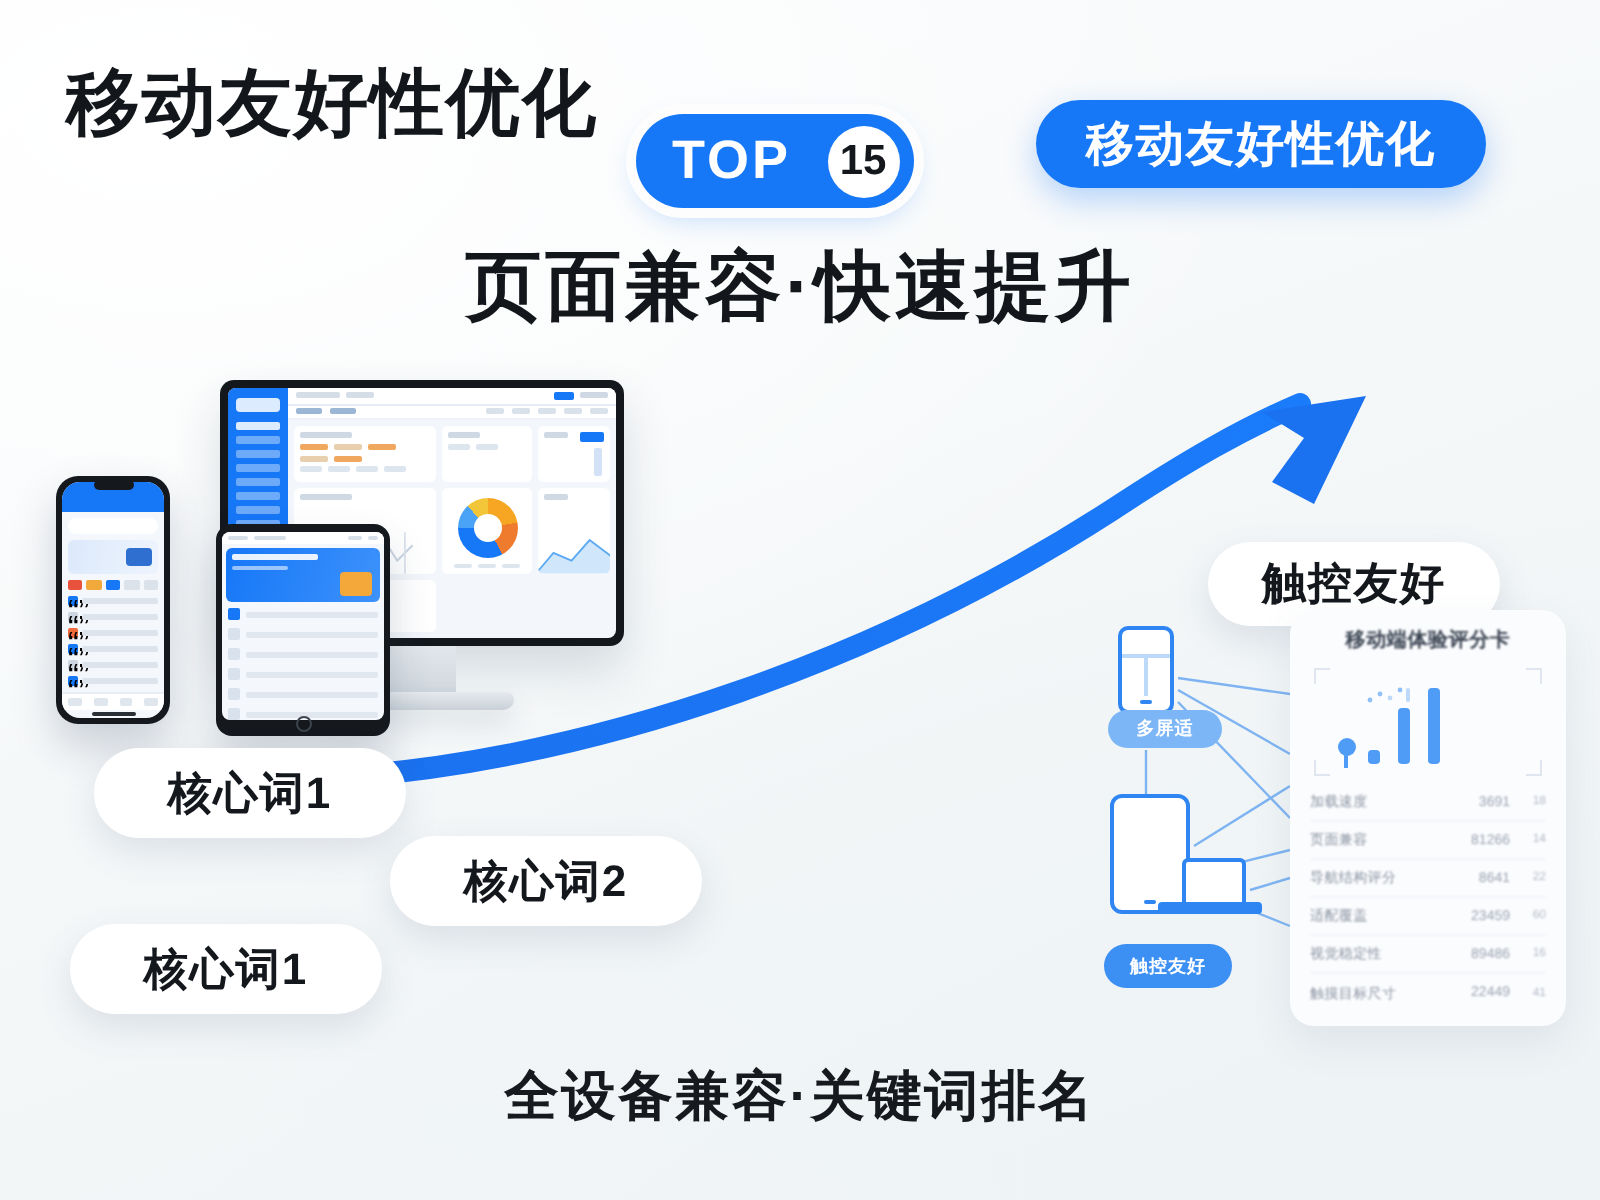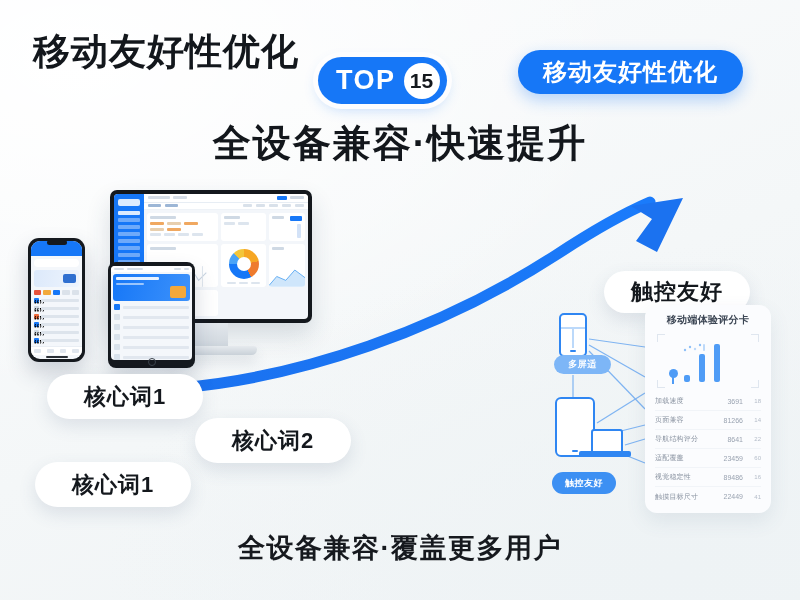--- a/index.html
+++ b/index.html
@@ -17,21 +17,21 @@
   
   .hdr-title {
     position:absolute; left:33px; top:27px;
     font-size:37px; font-weight:bold; color:#13171c;
     letter-spacing:1px; white-space:nowrap;
   }
   .top-badge {
     position:absolute; left:318px; top:57px;
     height:47px; padding:0 7px 0 18px;
     background:#1677f7; border-radius:24px;
-    display:flex; align-items:center; gap:8px;
+    display:flex; align-items:center; gap:18px;
     box-shadow:0 0 0 5px #fdfdfe, 0 5px 14px rgba(22,119,247,.26);
   }
   .top-badge .tb-word {
     color:#fff; font-size:27px; font-weight:bold; letter-spacing:1.5px;
     line-height:1;
   }
   .top-badge .tb-num {
     width:36px; height:36px; border-radius:50%;
     background:#fff; color:#14181d; font-size:21px; font-weight:bold;
     display:flex; align-items:center; justify-content:center; line-height:1;
@@ -167,21 +167,21 @@
   .d-pill {
     position:absolute; border-radius:14px; background:#4b9af5;
     color:#fff; font-size:9px; font-weight:bold; letter-spacing:.5px;
     display:flex; align-items:center; justify-content:center;
     filter:blur(.35px);
   }
   #d-pill-multi { left:9px;  top:50px; width:57px; height:19px; background:#7db6f7; }
   #d-pill-touch { left:7px;  top:167px; width:64px; height:22px; background:#3d90f3; }
 
   .scorecard {
-    position:absolute; left:100px; top:0px; width:126px; height:208px;
+    position:absolute; left:100px; top:0px; width:138px; height:208px;
     background:#fbfcfe; border-radius:12px; padding:8px 10px;
     box-shadow:0 8px 20px rgba(70,95,130,.10);
   }
   .sc-title { text-align:center; font-size:10px; font-weight:bold; color:#3c4654; filter:blur(.4px); letter-spacing:.3px; }
   .sc-chart { position:relative; height:54px; margin:7px 2px 4px; }
   .sc-corner { position:absolute; width:8px; height:8px; border:1px solid #dfe6ef; }
   .sc-corner.tl { left:0; top:0; border-right:none; border-bottom:none; }
   .sc-corner.tr { right:0; top:0; border-left:none; border-bottom:none; }
   .sc-corner.bl { left:0; bottom:0; border-right:none; border-top:none; }
   .sc-corner.br { right:0; bottom:0; border-left:none; border-top:none; }
@@ -218,21 +218,21 @@
 
   <div class="hdr-title">移动友好性优化</div>
 
   <div class="top-badge">
     <span class="tb-word">TOP</span>
     <span class="tb-num">15</span>
   </div>
 
   <div class="hdr-pill">移动友好性优化</div>
 
-  <div class="hdr-sub">全设备兼容·快速提升</div>
+  <div class="hdr-sub">页面兼容·快速提升</div>
 
   <svg class="arrow-svg" viewBox="0 0 800 600">
     <defs>
       <linearGradient id="ag" x1="0" y1="1" x2="1" y2="0">
         <stop offset="0%" stop-color="#1b72f0"></stop>
         <stop offset="100%" stop-color="#1a7bfb"></stop>
       </linearGradient>
     </defs>
     <path d="M178,388 C300,378 440,330 556,255 C594,230 622,214 650,202" stroke="url(#ag)" stroke-width="11" fill="none" stroke-linecap="round"></path>
     <path d="M683,198 L631,206 L652,219 L636,241 L657,252 Z" fill="#1b72f0"></path>
@@ -520,15 +520,15 @@
         </div>
         <div class="sc-row" style="border-bottom:none">
           <span class="lab">触摸目标尺寸</span>
           <span class="v1">22449</span>
           <span class="v2">41</span>
         </div>
       </div>
     </div>
   </div>
 
-  <div class="caption">全设备兼容·覆盖更多用户</div>
+  <div class="caption">全设备兼容·关键词排名</div>
 
 </div>
 
 </body></html>

